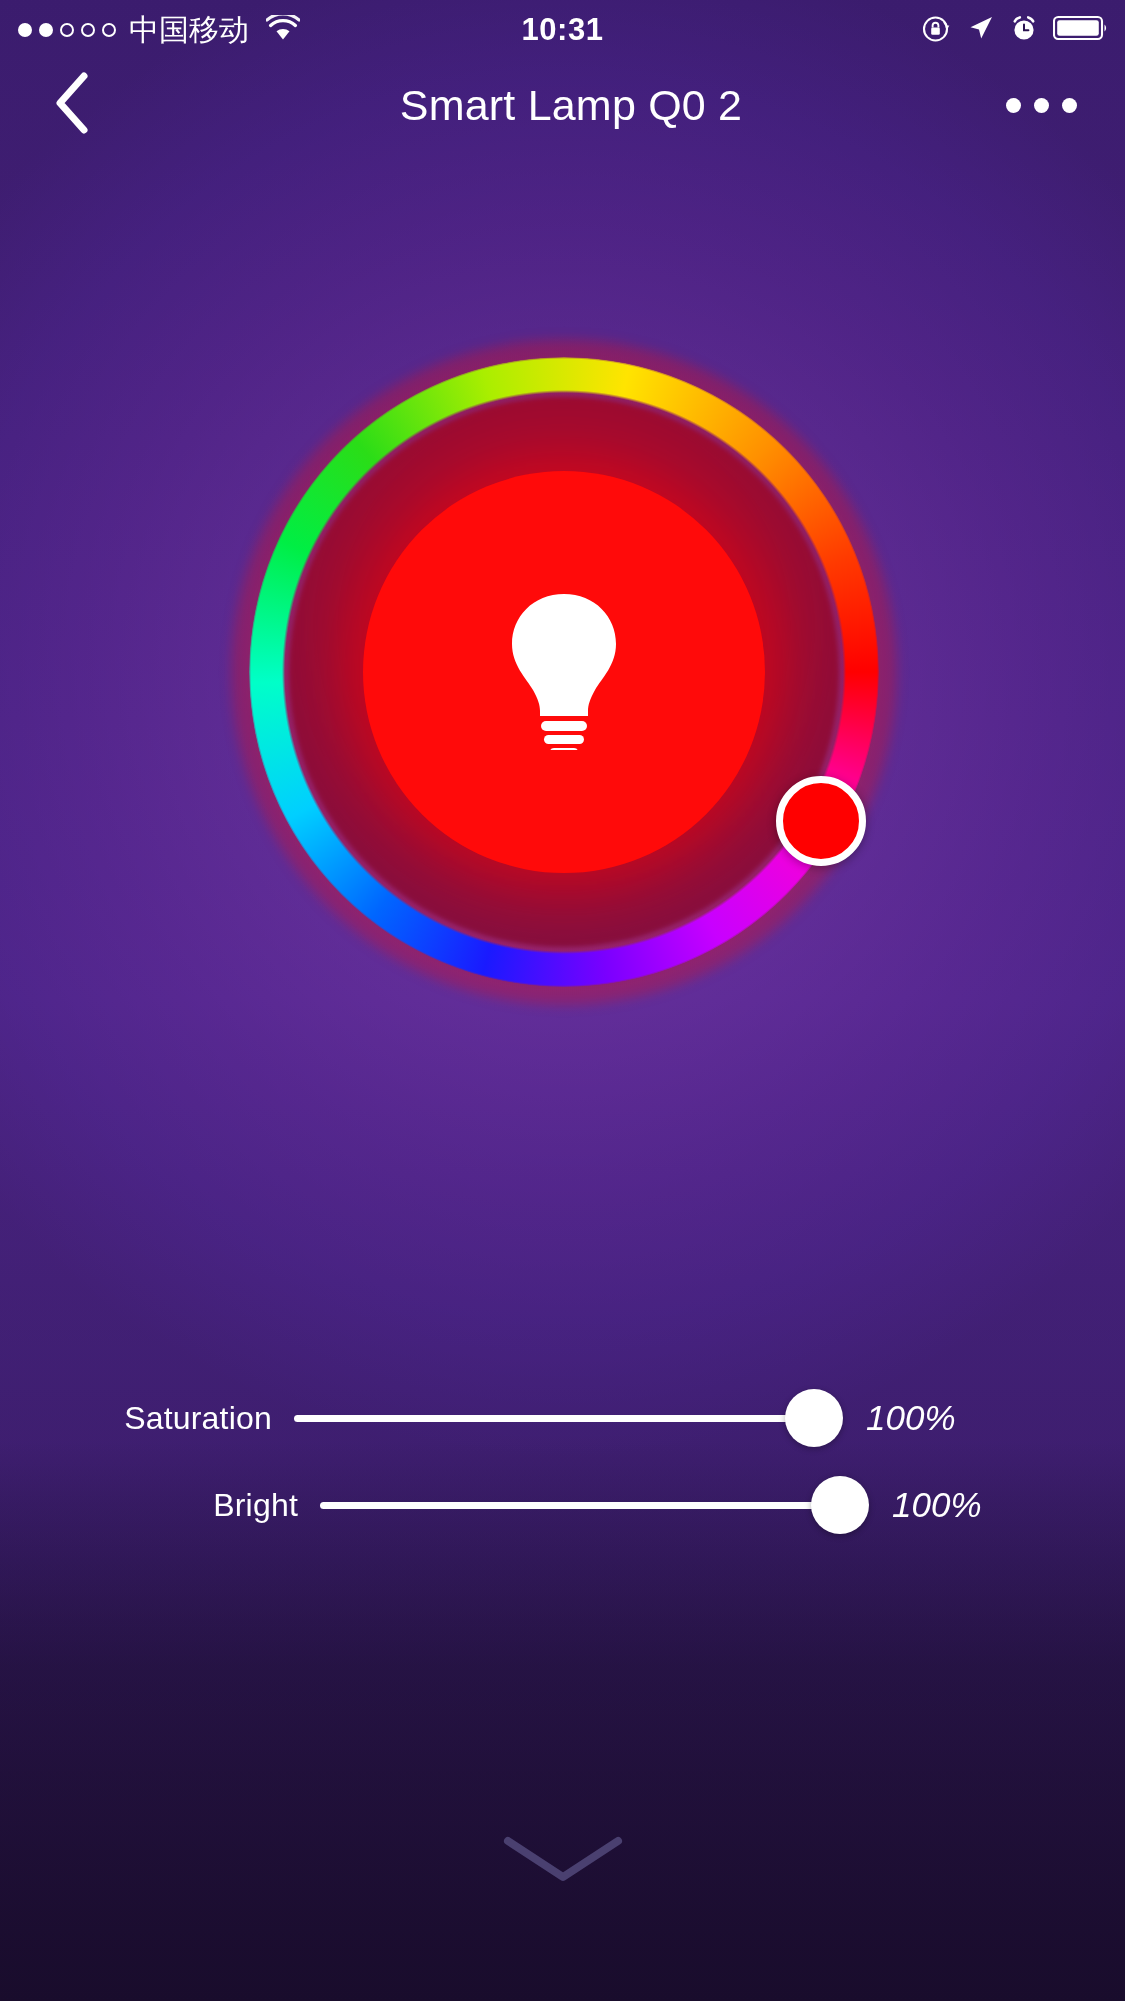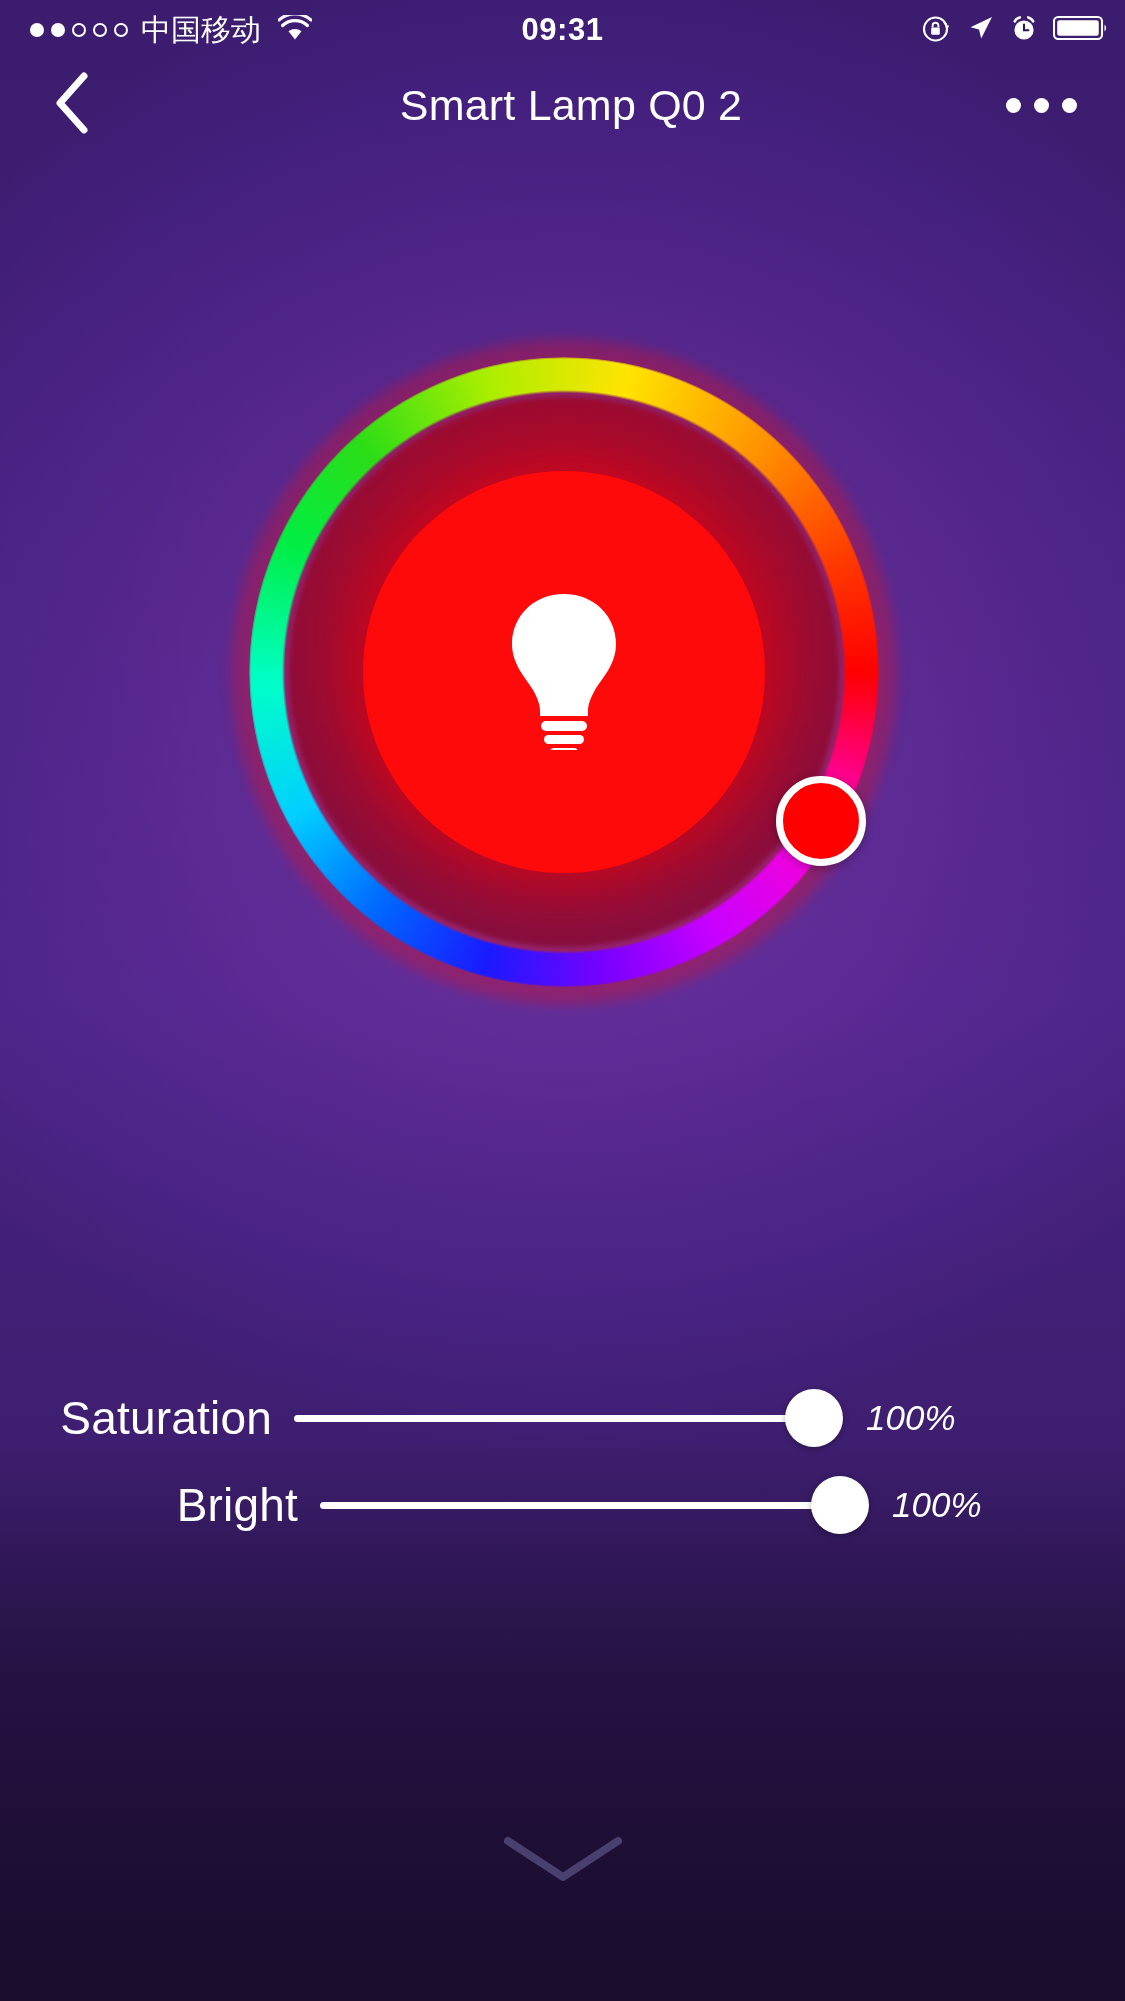--- a/index.html
+++ b/index.html
@@ -24,21 +24,21 @@
     position:absolute; left:0; right:0; bottom:0; height:560px;
     background:linear-gradient(180deg, rgba(22,11,40,0) 0%, rgba(22,11,40,0.55) 40%, #190c2c 100%);
     pointer-events:none;
   }
 
   
   #status-bar {
     position:absolute; left:0; top:0; width:1125px; height:60px;
     display:flex; align-items:center; z-index:40;
   }
-  #sb-left { position:absolute; left:30px; top:0; height:60px; display:flex; align-items:center; gap:9px; }
+  #sb-left { position:absolute; left:18px; top:0; height:60px; display:flex; align-items:center; gap:9px; }
   .sig-dots { display:flex; align-items:center; gap:7px; }
   .dot { width:14px; height:14px; border-radius:50%; border:2px solid #fff; }
   .dot.filled { background:#fff; }
   #carrier { font-size:30px; font-weight:400; letter-spacing:0px; line-height:1; margin-left:4px; }
   #wifi-icon { margin-left:8px; display:block; }
   #sb-center {
     position:absolute; left:0; right:0; top:0; height:60px;
     display:flex; align-items:center; justify-content:center;
   }
   #clock { font-size:31px; font-weight:600; letter-spacing:0.5px; }
@@ -124,21 +124,21 @@
     cursor:grab;
   }
 
   
   .slider-row { position:absolute; left:0; width:1125px; height:70px; z-index:20; display:block; }
   #saturation-row { top:1383px; }
   #bright-row { top:1470px;margin-left:26px; }
   .slider-label {
     position:absolute; left:0; top:0; width:272px; height:70px;
     display:flex; align-items:center; justify-content:flex-end;
-    font-size:46px; font-weight:400; color:#ffffff; letter-spacing:0.2px;
+    font-size:32px; font-weight:400; color:#ffffff; letter-spacing:0.2px;
   }
   .slider-control { position:absolute; left:294px; top:0; width:520px; height:70px; cursor:pointer; }
   .slider-track {
     position:absolute; left:0; top:32px; width:520px; height:7px;
     background:#ffffff; border-radius:4px;
   }
   .slider-thumb {
     position:absolute; top:6px; width:58px; height:58px;
     border-radius:50%; background:#ffffff;
     box-shadow:0 2px 6px rgba(0,0,0,0.30);
@@ -175,21 +175,21 @@
       <span id="wifi-icon">
         <svg width="34" height="26" viewBox="0 0 34 26">
           <path d="M17 24.5 L10.5 16.2 A10.6 10.6 0 0 1 23.5 16.2 Z" fill="#fff"></path>
           <path d="M4.6 10.4 A18.6 18.6 0 0 1 29.4 10.4" stroke="#fff" stroke-width="3.4" fill="none" stroke-linecap="round"></path>
           <path d="M0.9 5.0 A24.6 24.6 0 0 1 33.1 5.0" stroke="#fff" stroke-width="3.2" fill="none" stroke-linecap="round" opacity="0.95"></path>
         </svg>
       </span>
     </div>
 
     <div id="sb-center">
-      <span id="clock">09:31</span>
+      <span id="clock">10:31</span>
     </div>
 
     <div id="sb-right">
       <span>
         <svg width="31" height="31" viewBox="0 0 31 31">
           <circle cx="15.5" cy="16" r="11.5" stroke="#fff" stroke-width="2.1" fill="none"></circle>
           <rect x="11.2" y="14.6" width="8.6" height="7.2" rx="1.3" fill="#fff"></rect>
           <path d="M12.6 14.6 v-2.0 a2.9 2.9 0 0 1 5.8 0 v2.0" stroke="#fff" stroke-width="1.9" fill="none"></path>
           <path d="M24.5 9.5 a11.5 11.5 0 0 1 2.4 5.3" stroke="#fff" stroke-width="2.1" fill="none" stroke-linecap="round"></path>
           <path d="M27.6 15.8 l-1.6 -3.1 l3.3 -0.3 Z" fill="#fff"></path>

